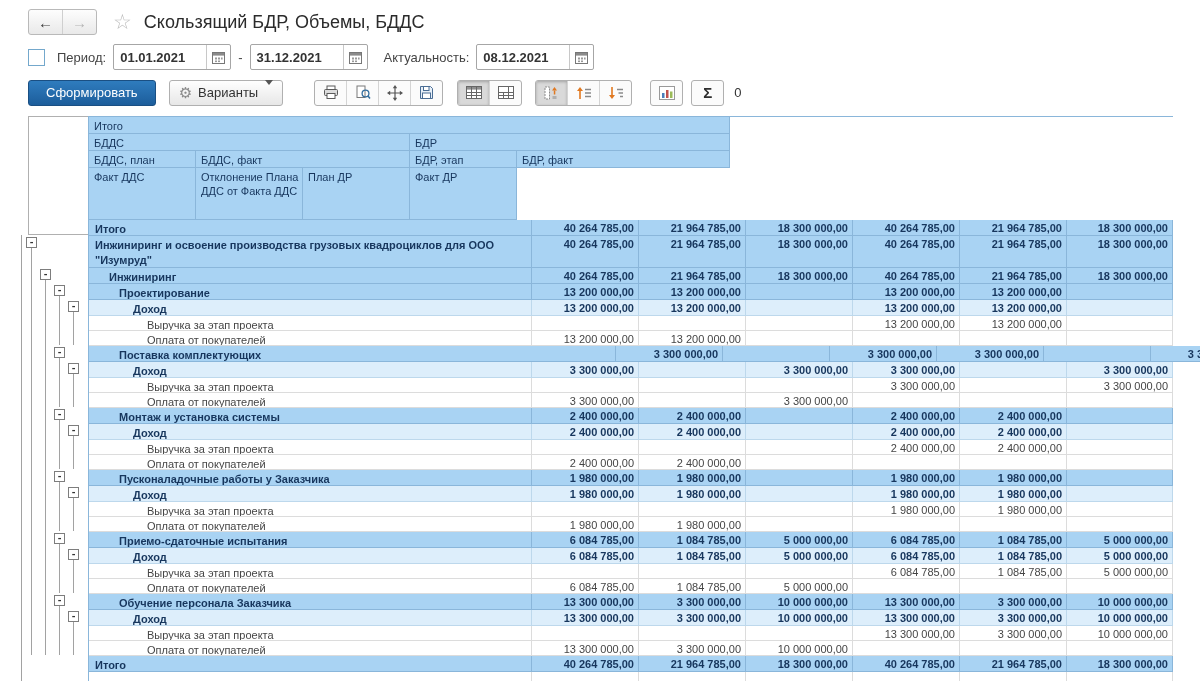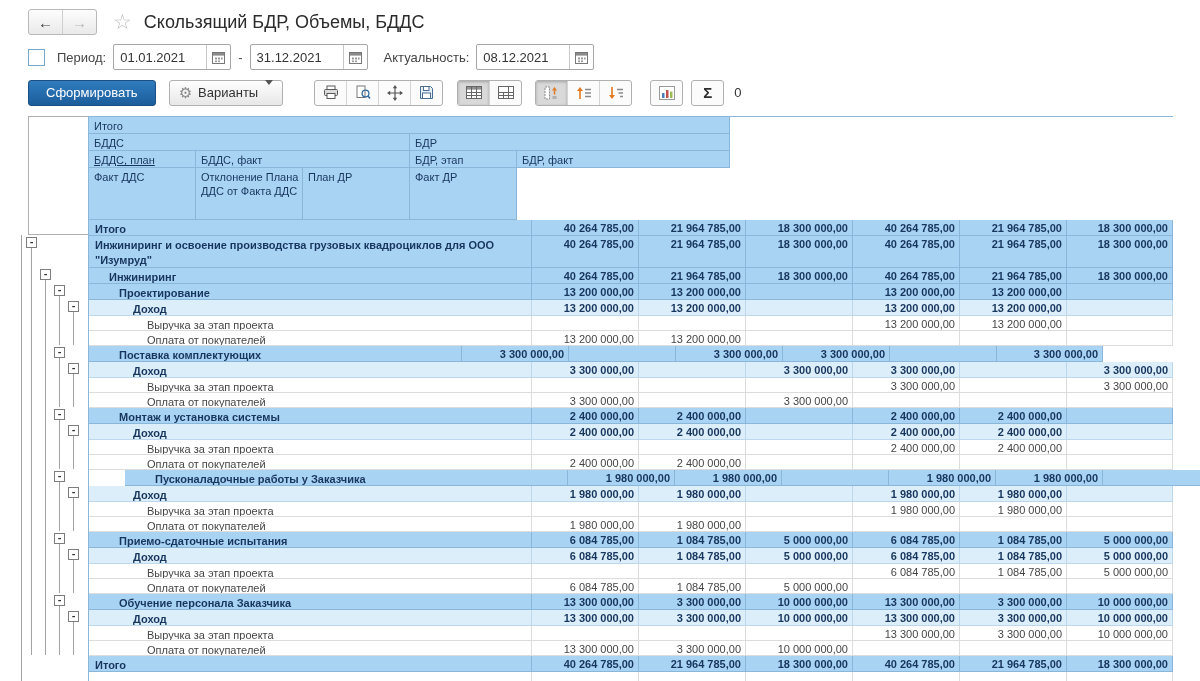--- a/index.html
+++ b/index.html
@@ -16,21 +16,21 @@
   .page-title{font-size:18px;font-weight:400;color:#2b2b2b;margin:0;}
 
   .filter-row{display:flex;align-items:center;padding-left:28px;margin-top:8px;height:26px;font-size:13px;color:#444;}
   .checkbox{width:15px;height:15px;border:1px solid #74a8cc;background:#fff;display:inline-block;margin-right:12px;cursor:pointer;}
   .flabel{margin-right:7px;}
   .combo{display:inline-flex;height:24px;border:1px solid #a6a6a6;border-radius:2px;background:#fff;align-items:center;margin-right:12px;cursor:pointer;}
   .combo .cval{width:102px;padding-left:6px;font-size:13px;color:#333;}
   .combo .carw{width:21px;height:100%;border-left:1px solid #c8c8c8;display:flex;align-items:center;justify-content:center;}
   .tri{width:0;height:0;border-left:4px solid transparent;border-right:4px solid transparent;border-top:5px solid #555;}
   .date-input{display:inline-flex;height:24px;border:1px solid #a6a6a6;border-radius:2px;background:#fff;align-items:center;}
-  .date-input .dval{width:86px;padding-left:6px;font-size:13px;color:#333;}
+  .date-input .dval{width:86px;padding-left:6px;font-size:13px;color:#333;font-weight:bold;}
   .date-input .calbtn{width:23px;height:100%;border-left:1px solid #c8c8c8;display:flex;align-items:center;justify-content:center;cursor:pointer;}
   .dash{margin:0 7px;}
   .actu{margin:0 7px 0 16px;}
 
   .toolbar-row{display:flex;align-items:center;padding-left:28px;margin-top:9px;height:27px;}
   .btn{display:inline-flex;align-items:center;justify-content:center;height:26px;border:1px solid #b0b0b0;border-radius:3px;background:linear-gradient(#fefefe,#e7e7e7);font-size:13px;color:#333;cursor:pointer;box-sizing:border-box;}
   .generate{background:linear-gradient(#2f7cbe,#1c5d9b);border-color:#1a4f83;color:#fff;padding:0 17px;margin-right:13px;}
   .variants{padding:0 9px;margin-right:31px;}
   .variants .gear{font-size:15px;color:#8a8a8a;margin-right:6px;}
   .variants .varw{margin-left:7px;}
@@ -287,21 +287,21 @@
       <div class="thead">
         <div class="hrows">
           <div class="hrow">
             <div class="hcell" style="width: 641px; height: 17px;">Итого</div>
           </div>
           <div class="hrow">
             <div class="hcell" style="width: 321px; height: 17px;">БДДС</div>
             <div class="hcell" style="width: 320px; height: 17px;">БДР</div>
           </div>
           <div class="hrow">
-            <div class="hcell" style="width: 107px; height: 17px; text-decoration: underline;">БДДС, план</div>
+            <div class="hcell" style="width: 107px; height: 17px;">БДДС, план</div>
             <div class="hcell" style="width: 214px; height: 17px;">БДДС, факт</div>
             <div class="hcell" style="width: 107px; height: 17px;">БДР, этап</div>
             <div class="hcell" style="width: 213px; height: 17px;">БДР, факт</div>
           </div>
           <div class="hrow">
             <div class="hcell" style="width: 107px; height: 52px;">Факт ДДС</div>
             <div class="hcell" style="width: 107px; height: 52px;">Отклонение Плана ДДС от Факта ДДС</div>
             <div class="hcell" style="width: 107px; height: 52px;">План ДР</div>
             <div class="hcell" style="width: 107px; height: 52px;">Факт ДР</div>
           </div>
@@ -364,21 +364,21 @@
       <div class="row t-detail" style="height: 15px;">
         <div class="cell lblcell" style="width: 443px; height: 15px; padding-left: 58px;">Оплата от покупателей</div>
         <div class="cell valcell" style="width: 107px; height: 15px;">13 200 000,00</div>
         <div class="cell valcell" style="width: 107px; height: 15px;">13 200 000,00</div>
         <div class="cell valcell" style="width: 107px; height: 15px;"></div>
         <div class="cell valcell" style="width: 107px; height: 15px;"></div>
         <div class="cell valcell" style="width: 107px; height: 15px;"></div>
         <div class="cell valcell" style="width: 106px; height: 15px;"></div>
       </div>
       <div class="row t-group" style="height: 16px;">
-        <div class="cell lblcell" style="width: 373px; height: 16px; padding-left: 30px;">Поставка комплектующих</div>
+        <div class="cell lblcell" style="width: 527px; height: 16px; padding-left: 30px;">Поставка комплектующих</div>
         <div class="cell valcell" style="width: 107px; height: 16px;">3 300 000,00</div>
         <div class="cell valcell" style="width: 107px; height: 16px;"></div>
         <div class="cell valcell" style="width: 107px; height: 16px;">3 300 000,00</div>
         <div class="cell valcell" style="width: 107px; height: 16px;">3 300 000,00</div>
         <div class="cell valcell" style="width: 107px; height: 16px;"></div>
         <div class="cell valcell" style="width: 106px; height: 16px;">3 300 000,00</div>
       </div>
       <div class="row t-income" style="height: 16px;">
         <div class="cell lblcell" style="width: 443px; height: 16px; padding-left: 44px;">Доход</div>
         <div class="cell valcell" style="width: 107px; height: 16px;">3 300 000,00</div>
@@ -435,21 +435,21 @@
       </div>
       <div class="row t-detail" style="height: 15px;">
         <div class="cell lblcell" style="width: 443px; height: 15px; padding-left: 58px;">Оплата от покупателей</div>
         <div class="cell valcell" style="width: 107px; height: 15px;">2 400 000,00</div>
         <div class="cell valcell" style="width: 107px; height: 15px;">2 400 000,00</div>
         <div class="cell valcell" style="width: 107px; height: 15px;"></div>
         <div class="cell valcell" style="width: 107px; height: 15px;"></div>
         <div class="cell valcell" style="width: 107px; height: 15px;"></div>
         <div class="cell valcell" style="width: 106px; height: 15px;"></div>
       </div>
-      <div class="row t-group" style="height: 16px; margin-left: 36px;">
+      <div class="row t-group" style="height: 16px;">
         <div class="cell lblcell" style="width: 443px; height: 16px; padding-left: 30px;">Пусконаладочные работы у Заказчика</div>
         <div class="cell valcell" style="width: 107px; height: 16px;">1 980 000,00</div>
         <div class="cell valcell" style="width: 107px; height: 16px;">1 980 000,00</div>
         <div class="cell valcell" style="width: 107px; height: 16px;"></div>
         <div class="cell valcell" style="width: 107px; height: 16px;">1 980 000,00</div>
         <div class="cell valcell" style="width: 107px; height: 16px;">1 980 000,00</div>
         <div class="cell valcell" style="width: 106px; height: 16px;"></div>
       </div>
       <div class="row t-income" style="height: 16px;">
         <div class="cell lblcell" style="width: 443px; height: 16px; padding-left: 44px;">Доход</div>

